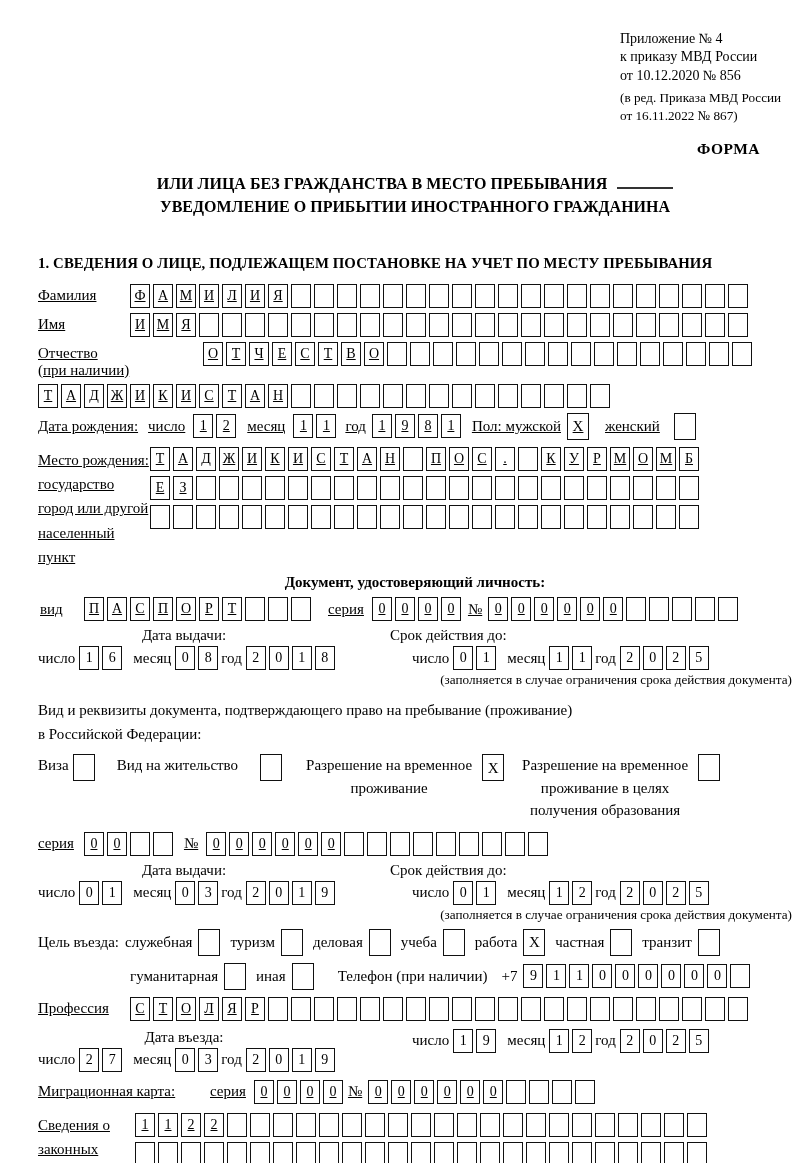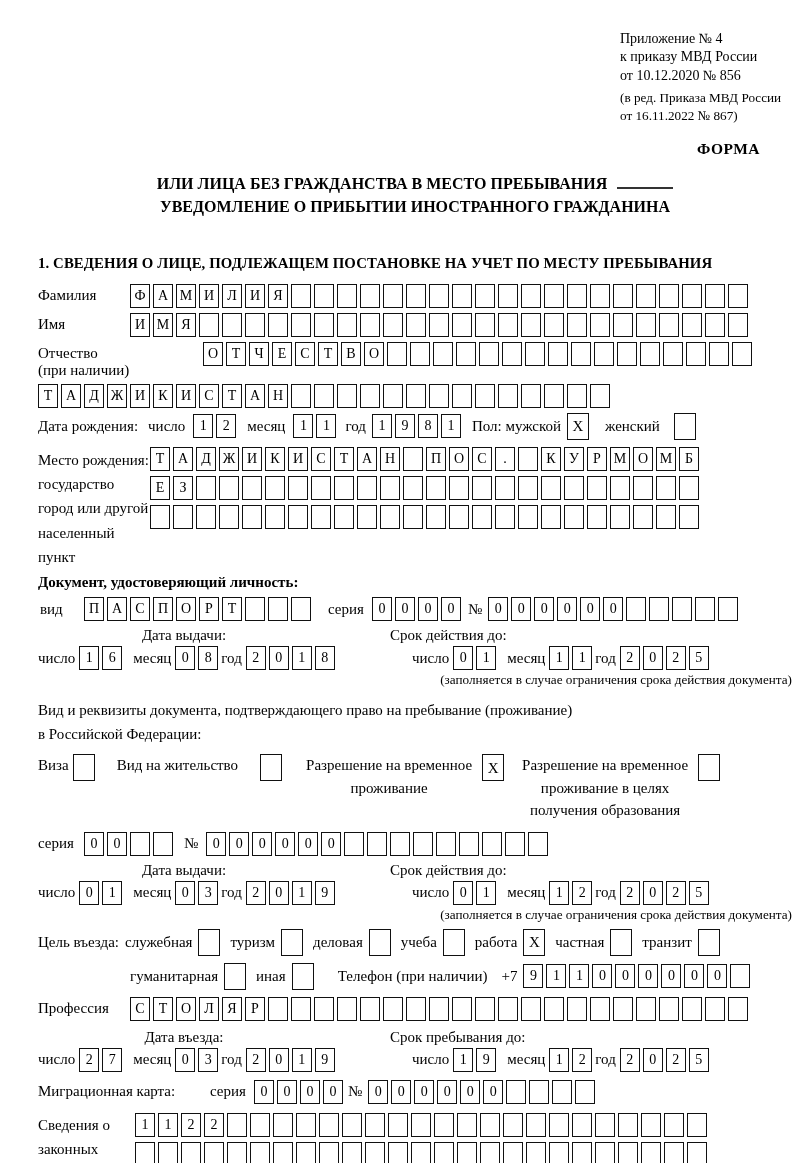--- a/index.html
+++ b/index.html
@@ -7,33 +7,33 @@
     width:800px;height:1163px;overflow:hidden;background:#ffffff;color:#000;
     font-family:"Liberation Serif","DejaVu Serif",serif;font-size:15px;
     box-sizing:border-box;padding:30px 8px 0 38px;position:relative;
   }
   .appendix{margin-left:582px;font-size:14px;line-height:1.32;}
   .appendix .rev{font-size:13.2px;margin-top:4px;}
   .forma{font-weight:bold;font-size:15.5px;text-align:right;padding-right:32px;margin-top:16px;letter-spacing:.5px;}
   .title{font-weight:bold;text-align:center;font-size:16px;margin-top:14px;line-height:1.45;}
   .title .uline{display:inline-block;width:56px;border-bottom:2px solid #333;height:14px;margin-left:10px;}
   .sec-head{font-weight:bold;font-size:14.8px;margin-top:36px;margin-bottom:12px;letter-spacing:.1px;}
-  .row{display:flex;align-items:flex-start;margin-bottom:5px;}
+  .row{display:flex;align-items:flex-start;margin-bottom:5px;text-decoration:underline;}
   .row .lab{flex:0 0 auto;padding-top:3px;}
   .lbl{padding-top:3px;}
   .box{
     display:inline-flex;align-items:center;justify-content:center;
     width:18px;height:22px;border:1.6px solid #111;margin-right:3px;
     font-size:14px;line-height:22px;flex:0 0 auto;background:#fff;
   }
   .boxes{display:inline-flex;flex-wrap:nowrap;}
   .cb{width:20px;height:25px;margin-right:0;font-size:15px;}
   .w92{width:92px;} .w165{width:165px;} .w137{width:137px;} .w112{width:112px;} .w97{width:97px;}
   .ml8{margin-left:8px;} .ml14{margin-left:14px;}
-  .center-bold{font-weight:bold;margin:8px 0 6px 0;}
+  .center-bold{font-weight:bold;text-align:center;margin:8px 0 6px 0;}
   .twocol{display:flex;margin-bottom:2px;}
   .col-a{width:352px;} .col-b{flex:1;}
   .dh{text-align:center;margin-bottom:2px;padding-right:60px;}
   .dh2{text-align:left;margin-bottom:2px;padding-right:90px;}
   .dateline{display:flex;align-items:center;}
   .dateline .lbl{padding-top:0;margin-right:4px;}
   .note{font-size:13.2px;text-align:right;margin:1px 0 6px 0;}
   .intro{margin:10px 0 2px 0;line-height:1.6;}
   .optrow{display:flex;align-items:flex-start;margin:6px 0 10px 0;}
   .opt{display:flex;align-items:flex-start;}
@@ -589,21 +589,20 @@
       <span class="lbl">год</span>
       <span class="boxes">
           <span class="box">2</span>
           <span class="box">0</span>
           <span class="box">1</span>
           <span class="box">9</span>
         </span>
     </div>
   </div>
   <div class="col-b">
-    <div class="dh2">Срок пребывания до:</div>
     <div class="dateline" style="padding-left:22px;">
       <span class="lbl">число</span>
       <span class="boxes">
           <span class="box">1</span>
           <span class="box">9</span>
         </span>
       <span class="lbl ml8">месяц</span>
       <span class="boxes">
           <span class="box">1</span>
           <span class="box">2</span>

